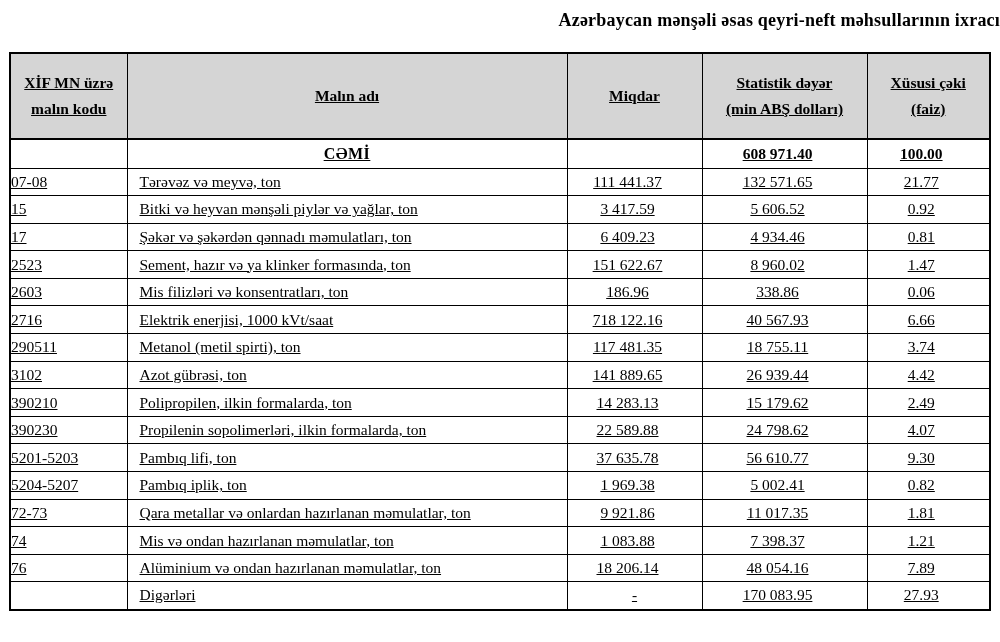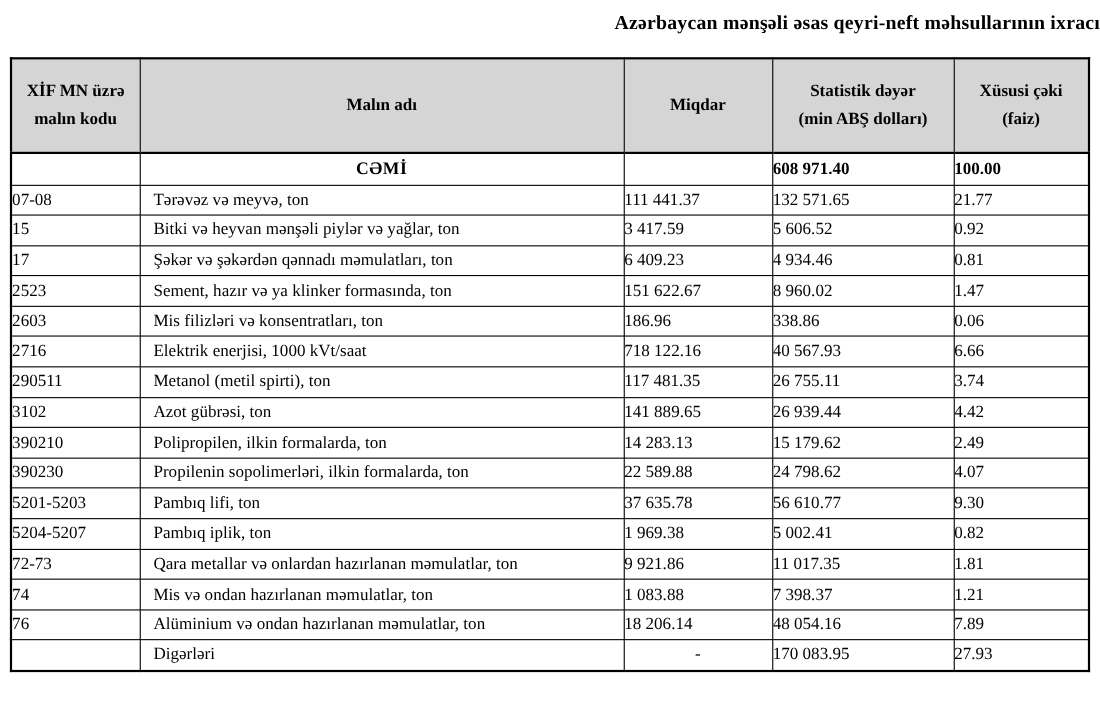--- a/index.html
+++ b/index.html
@@ -17,20 +17,21 @@
     text-align: right;
     margin: 10px 0 0 0;
     letter-spacing: 0.2px;
   }
   table.export-table {
     border-collapse: collapse;
     table-layout: fixed;
     width: 980px;
     margin: 21px auto 0 auto;
     border: 2px solid #000;
+    text-decoration: underline;
   }
   col.c-code  { width: 117px; }
   col.c-name  { width: 440px; }
   col.c-qty   { width: 135px; }
   col.c-val   { width: 165px; }
   col.c-share { width: 123px; }
 
   th {
     background: #d5d5d5;
     border: 1.5px solid #000;
@@ -47,21 +48,21 @@
     border: 1.4px solid #000;
     font-size: 15.5px;
     height: 27.6px;
     vertical-align: middle;
     padding: 0;
     white-space: nowrap;
     overflow: hidden;
   }
   td.code { text-align: left; }
   td.name { padding-left: 12px; text-align: left; }
-  td.num  { padding-right: 14px; text-align: left; }
+  td.num  { padding-right: 14px; text-align: center; }
   td.dash { text-align: center; padding-right: 0; }
 
   tr.total-row td { font-weight: bold; height: 29px; margin-left: 41px; }
   tr.total-row td.name { text-align: center; padding-left: 0; font-size: 16px; letter-spacing: 0.5px; }
 </style>
 </head>
 <body>
 
 <div class="page">
   <h1 class="doc-title">Azərbaycan mənşəli əsas qeyri-neft məhsullarının ixracı</h1>
@@ -140,21 +141,21 @@
           <td class="code">2716</td>
           <td class="name">Elektrik enerjisi, 1000 kVt/saat</td>
           <td class="num">718 122.16</td>
           <td class="num">40 567.93</td>
           <td class="num">6.66</td>
         </tr>
         <tr>
           <td class="code">290511</td>
           <td class="name">Metanol (metil spirti), ton</td>
           <td class="num">117 481.35</td>
-          <td class="num">26 755.11</td>
+          <td class="num">18 755.11</td>
           <td class="num">3.74</td>
         </tr>
         <tr>
           <td class="code">3102</td>
           <td class="name">Azot gübrəsi, ton</td>
           <td class="num">141 889.65</td>
           <td class="num">26 939.44</td>
           <td class="num">4.42</td>
         </tr>
         <tr>

